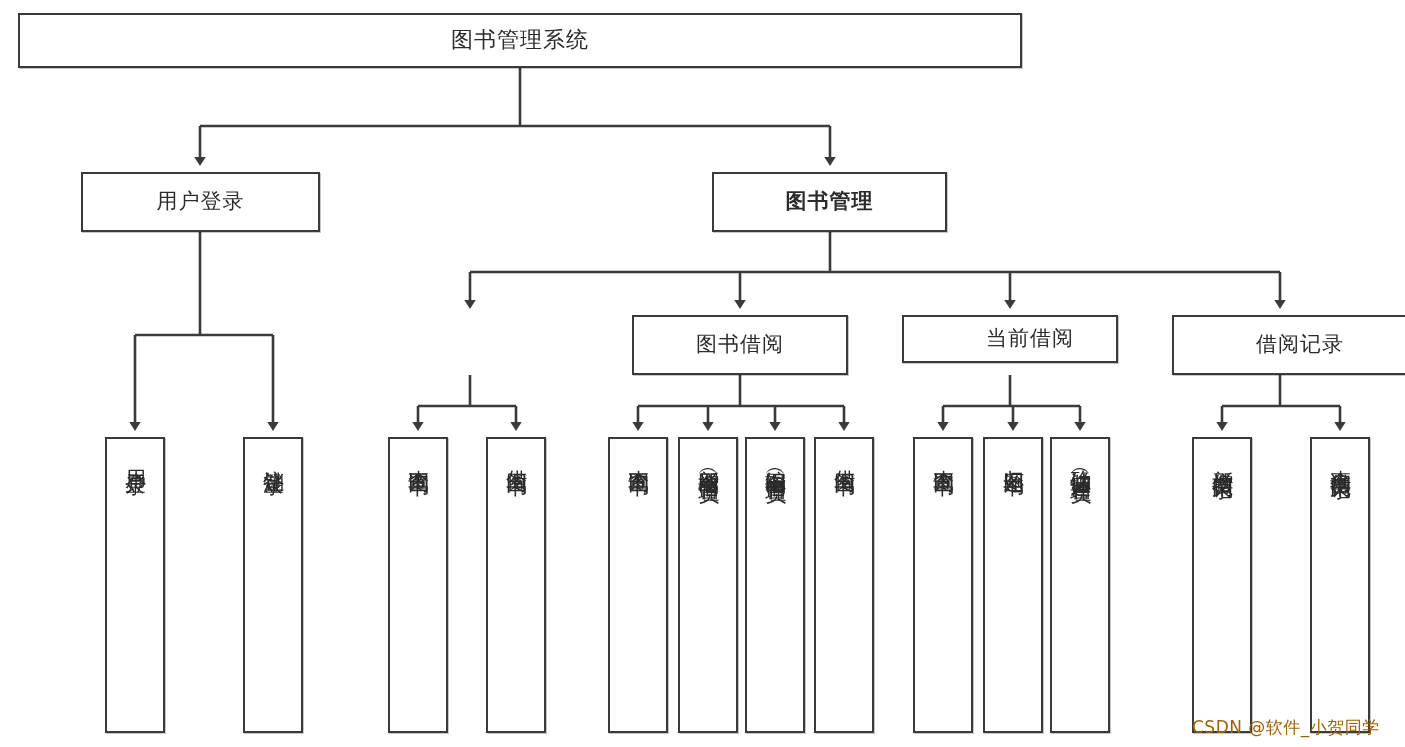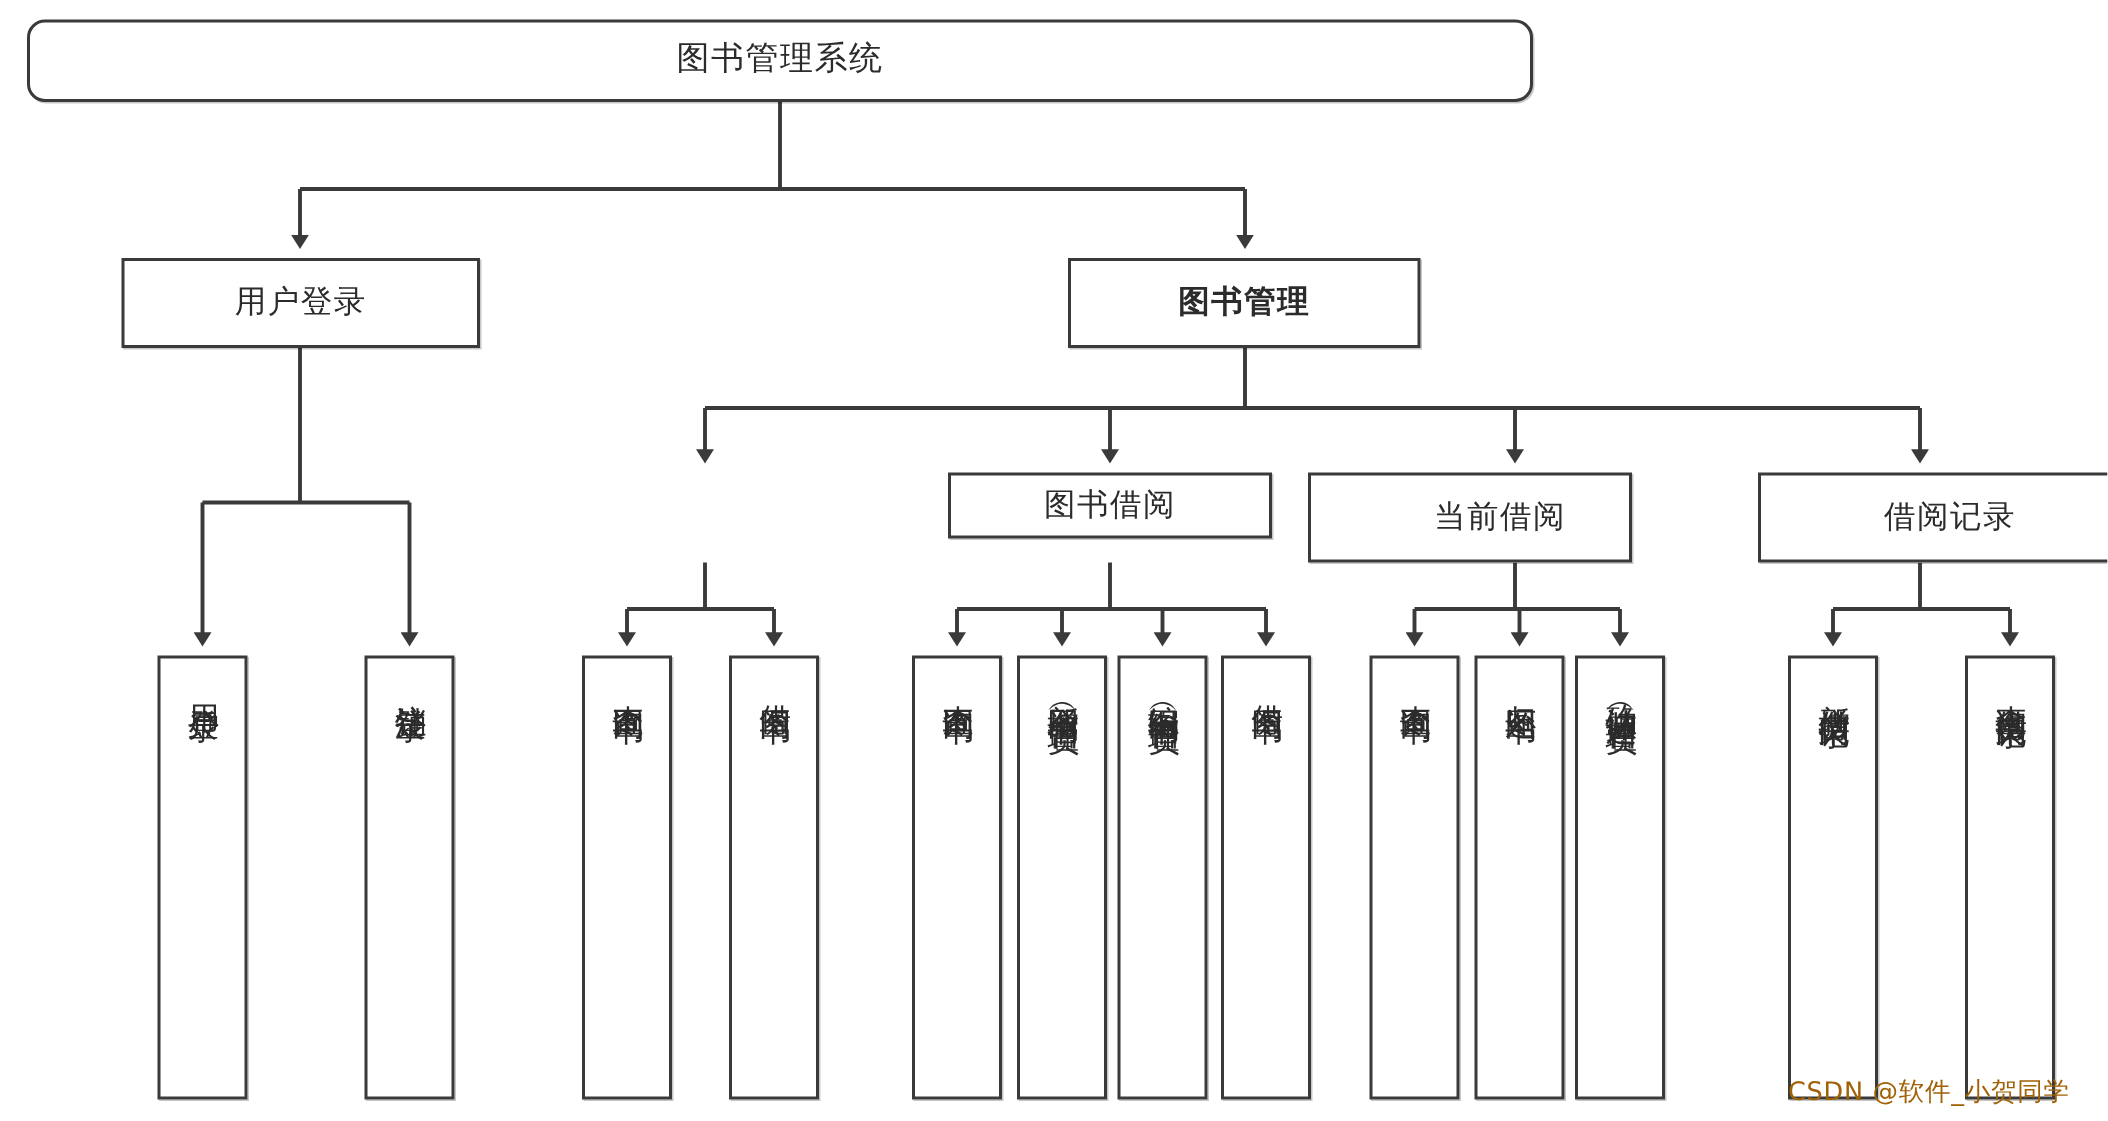--- a/index.html
+++ b/index.html
@@ -115,35 +115,35 @@
       <path d="M1013,406 L1013,423" marker-end="url(#arrow)"></path>
       <path d="M1080,406 L1080,423" marker-end="url(#arrow)"></path>
 
       <path d="M1280,375 L1280,406"></path>
       <path d="M1222,406 L1340,406"></path>
       <path d="M1222,406 L1222,423" marker-end="url(#arrow)"></path>
       <path d="M1340,406 L1340,423" marker-end="url(#arrow)"></path>
     </g>
   </svg>
 
-  <div class="node root" style="left:18px; top:13px; width:1004px; height:55px;border-radius:12px;">
+  <div class="node root" style="left:18px; top:13px; width:1004px; height:55px;">
     <span class="label">图书管理系统</span>
   </div>
 
   <div class="node" style="left:81px; top:172px; width:239px; height:60px;">
     <span class="label">用户登录</span>
   </div>
   <div class="node" style="left:712px; top:172px; width:235px; height:60px;font-weight:bold;">
     <span class="label">图书管理</span>
   </div>
 
-  <div class="node" style="left:632px; top:315px; width:216px; height:44px;">
+  <div class="node" style="left:632px; top:315px; width:216px; height:60px;">
     <span class="label">图书借阅</span>
   </div>
-  <div class="node" style="left:872px; top:315px; width:216px; height:60px;padding-left:40px;">
+  <div class="node" style="left:902px; top:315px; width:216px; height:48px;padding-left:40px;">
     <span class="label">当前借阅</span>
   </div>
   <div class="node" style="left:1172px; top:315px; width:256px; height:60px;">
     <span class="label">借阅记录</span>
   </div>
 
   <div class="node leaf" style="left:105px; top:437px; width:60px; height:296px;">
     <span class="label">用户登录</span>
   </div>
   <div class="node leaf" style="left:243px; top:437px; width:60px; height:296px;">

